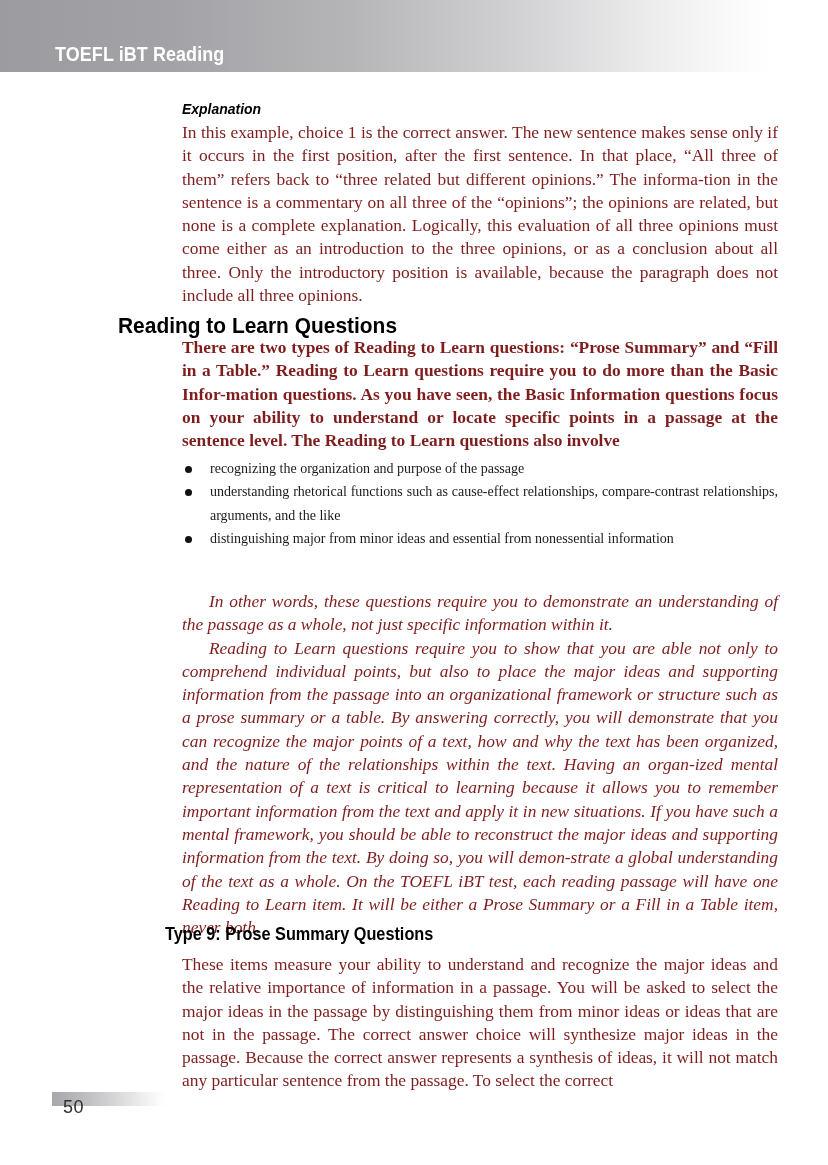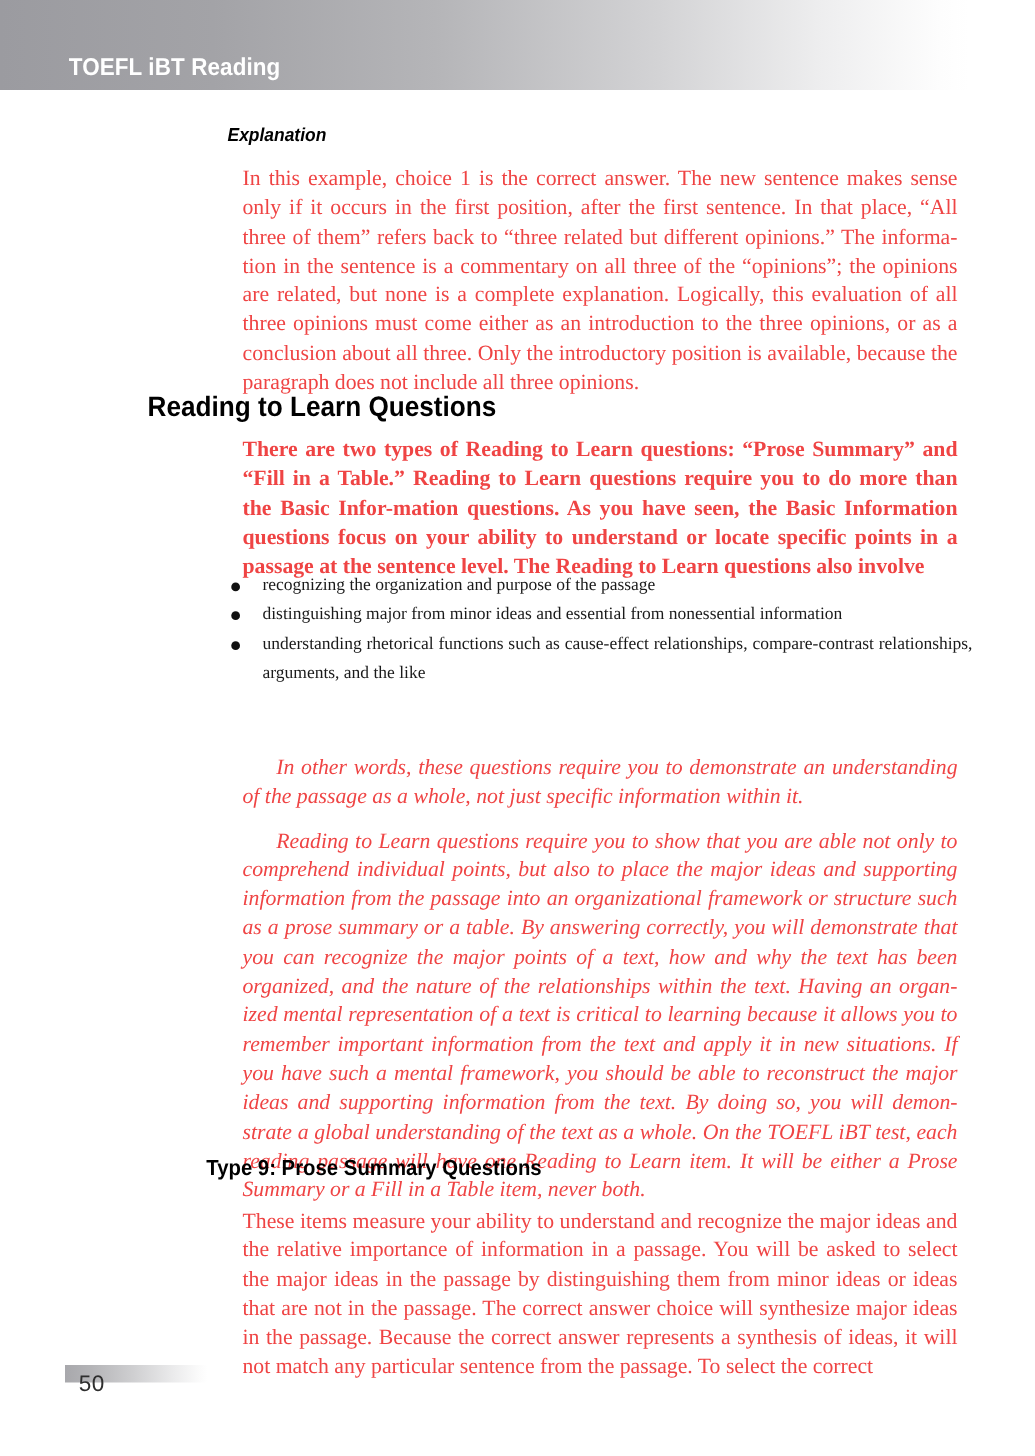--- a/index.html
+++ b/index.html
@@ -51,24 +51,24 @@
     font-style: italic;
     font-size: 15px;
     color: #000000;
     transform: scaleX(0.93);
     transform-origin: left center;
     margin: 0 0 2px 0;
     line-height: 20px;
   }
 
   p.body {
-    margin: 12px;
+    margin: 0;
     font-size: 17.4px;
     line-height: 23.3px;
-    color: #ef4444;
+    color: #7f1d1d;
     text-align: justify;
     text-justify: inter-word;
     hyphens: manual;
   }
   p.body.indent {
     text-indent: 27px;
   }
 
   
   .section-heading {
@@ -169,25 +169,25 @@
 </div>
 
 <div class="blk" style="top:457px;">
   <ul class="bullets">
     <li>
       <span class="dot"></span>
       <span>recognizing the organization and purpose of the passage</span>
     </li>
     <li>
       <span class="dot"></span>
-      <span>distinguishing major from minor ideas and essential from nonessential information</span>
+      <span>understanding rhetorical functions such as cause-effect relationships, compare-contrast relationships, arguments, and the like</span>
     </li>
     <li>
       <span class="dot"></span>
-      <span>understanding rhetorical functions such as cause-effect relationships, compare-contrast relationships, arguments, and the like</span>
+      <span>distinguishing major from minor ideas and essential from nonessential information</span>
     </li>
   </ul>
 </div>
 
 <div class="blk" style="top:590px;font-style:italic;">
   <p class="body indent">In other words, these questions require you to demonstrate an understanding of the passage as a whole, not just specific information within it.</p>
   <p class="body indent">Reading to Learn questions require you to show that you are able not only to comprehend individual points, but also to place the major ideas and supporting information from the passage into an organizational framework or structure such as a prose summary or a table. By answering correctly, you will demonstrate that you can recognize the major points of a text, how and why the text has been organized, and the nature of the relationships within the text. Having an organ-ized mental representation of a text is critical to learning because it allows you to remember important information from the text and apply it in new situations. If you have such a mental framework, you should be able to reconstruct the major ideas and supporting information from the text. By doing so, you will demon-strate a global understanding of the text as a whole. On the TOEFL iBT test, each reading passage will have one Reading to Learn item. It will be either a Prose Summary or a Fill in a Table item, never both.</p>
 </div>
 
 <div class="sub-heading" style="top:924px;">Type 9: Prose Summary Questions</div>

